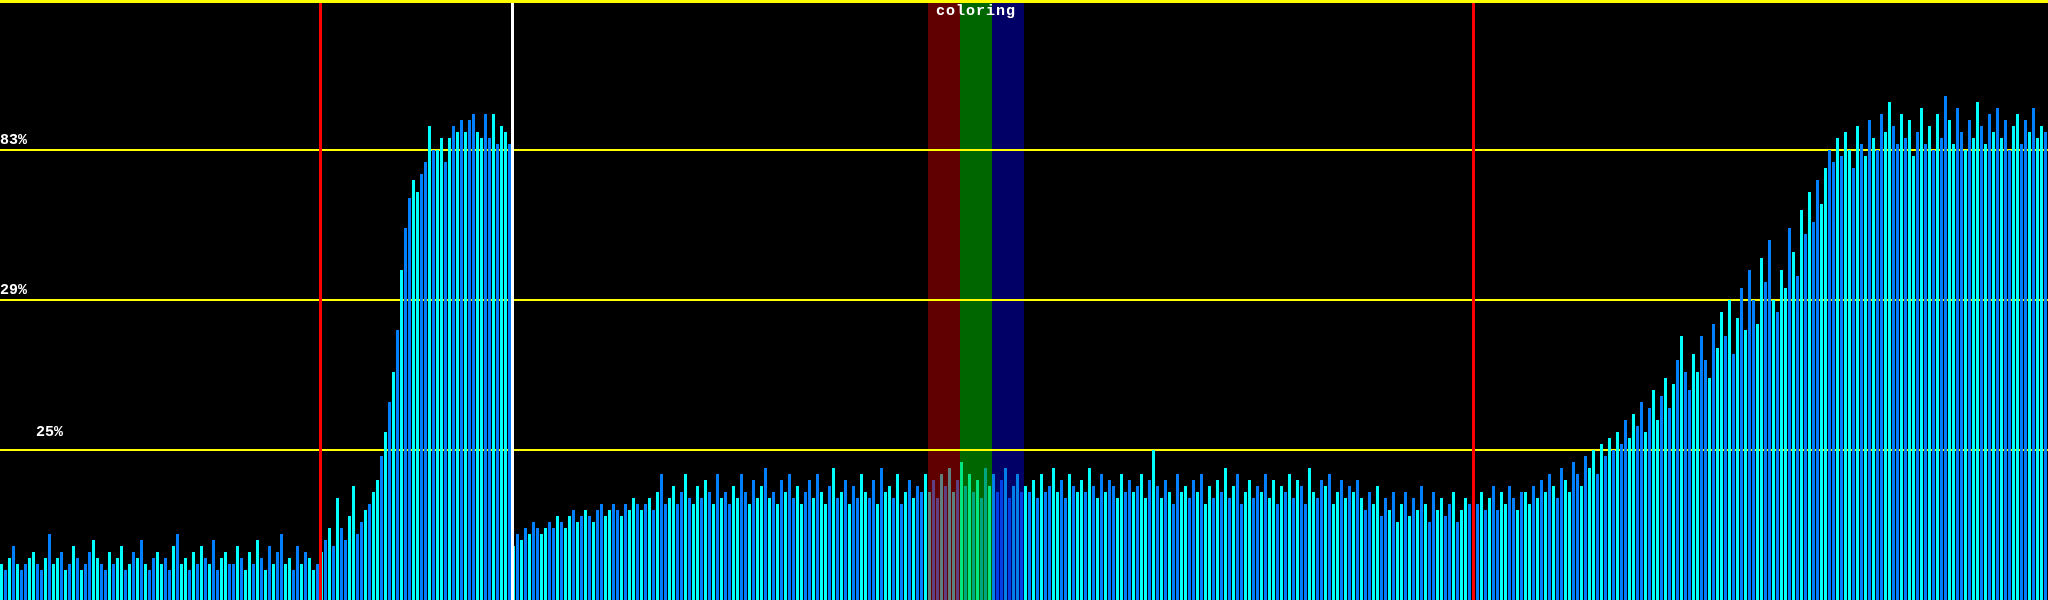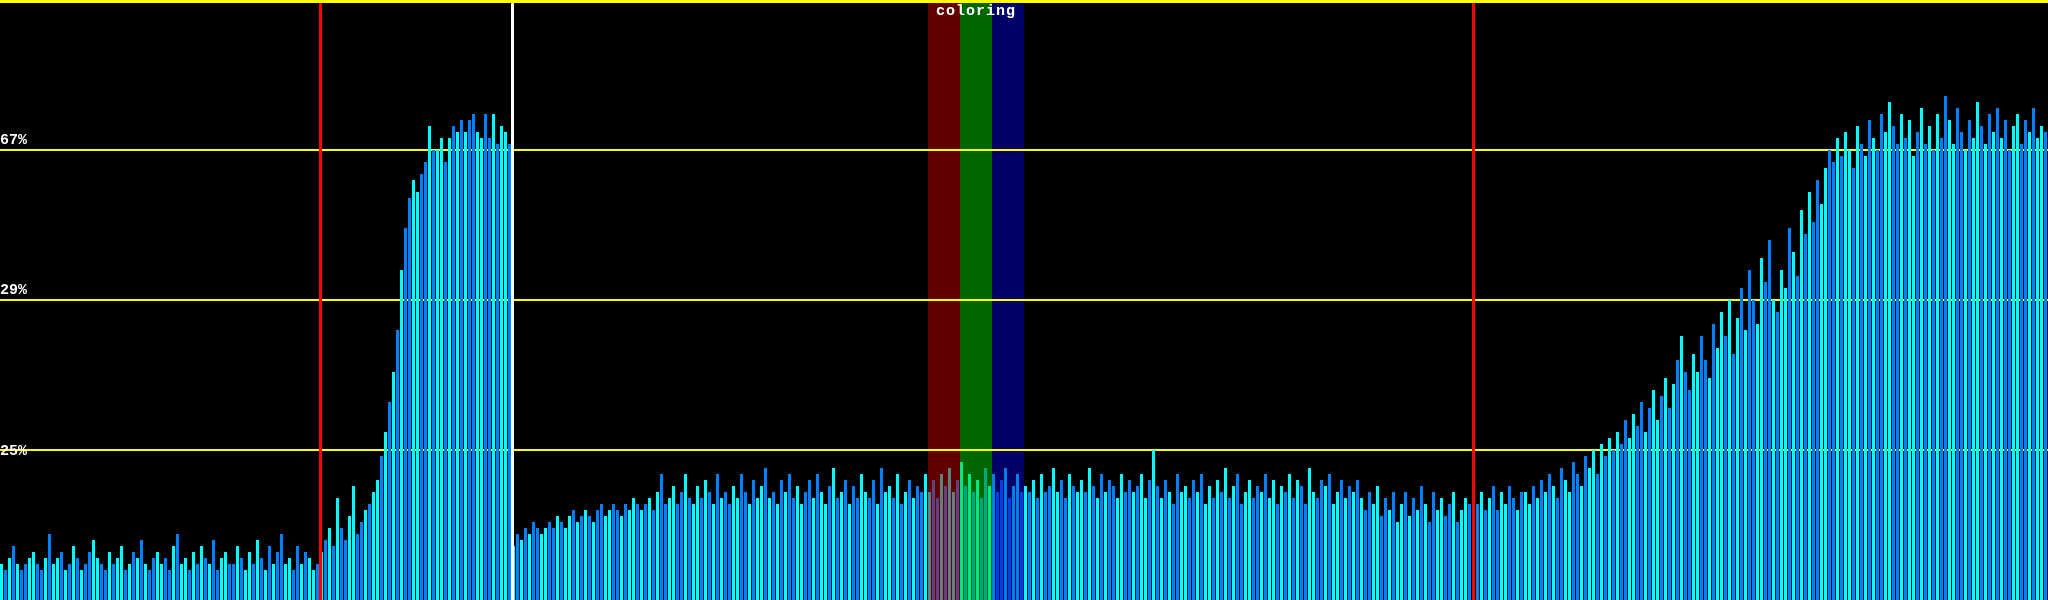--- a/index.html
+++ b/index.html
@@ -27,25 +27,25 @@
 
 <div class="stage">
   <div>
       <div class="band" style="left: 928px; width: 32px; background: rgb(96, 0, 0);"></div>
       <div class="band" style="left: 960px; width: 32px; background: rgb(0, 102, 0);"></div>
       <div class="band" style="left: 992px; width: 32px; background: rgb(0, 0, 102);"></div>
     </div>
   <div>
       <div class="gridline top" style="background: rgb(255, 255, 0); top: 0px;"></div>
       <div class="gridline" style="background: rgb(255, 255, 0); top: 149px;"></div>
-      <div class="grid-label" style="bottom: 452px;">67%</div>
+      <div class="grid-label" style="bottom: 452px;">83%</div>
       <div class="gridline" style="background: rgb(255, 255, 0); top: 299px;"></div>
       <div class="grid-label" style="bottom: 302px;">29%</div>
       <div class="gridline" style="background: rgb(255, 255, 0); top: 449px;"></div>
-      <div class="grid-label" style="bottom: 141px;">25%</div>
+      <div class="grid-label" style="bottom: 160px; padding-left: 36px;">25%</div>
     </div>
   <div>
       <div class="bar" style="left: 0px; width: 3px; height: 36px; background: rgb(0, 255, 255);"></div>
       <div class="bar" style="left: 4px; width: 3px; height: 30px; background: rgb(0, 128, 255);"></div>
       <div class="bar" style="left: 8px; width: 3px; height: 42px; background: rgb(0, 255, 255);"></div>
       <div class="bar" style="left: 12px; width: 3px; height: 54px; background: rgb(0, 128, 255);"></div>
       <div class="bar" style="left: 16px; width: 3px; height: 36px; background: rgb(0, 255, 255);"></div>
       <div class="bar" style="left: 20px; width: 3px; height: 30px; background: rgb(0, 128, 255);"></div>
       <div class="bar" style="left: 24px; width: 3px; height: 36px; background: rgb(0, 128, 255);"></div>
       <div class="bar" style="left: 28px; width: 3px; height: 42px; background: rgb(0, 255, 255);"></div>

